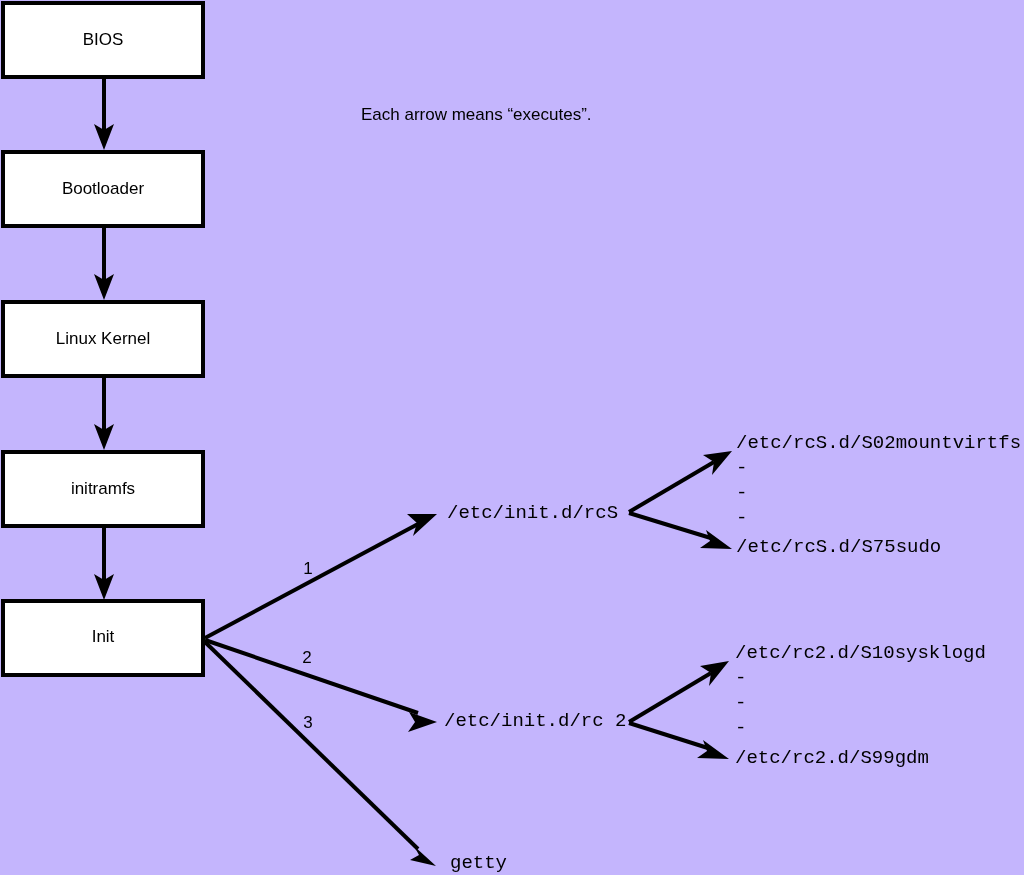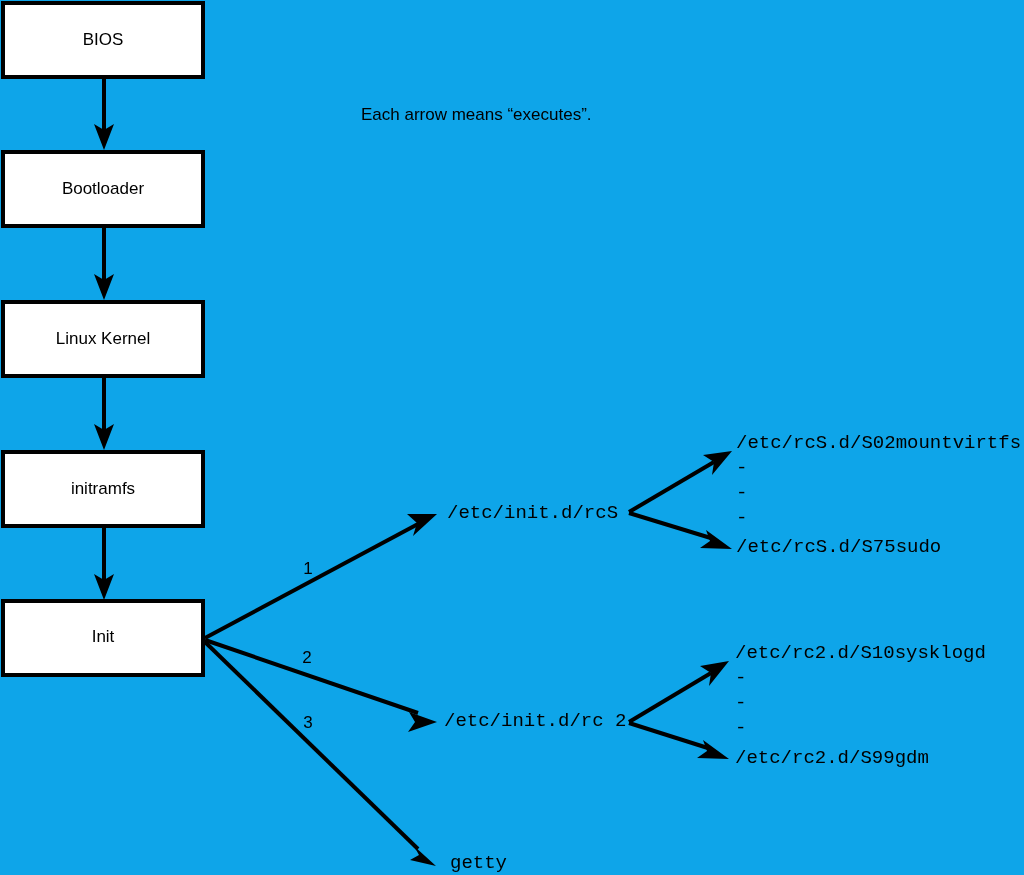--- a/index.html
+++ b/index.html
@@ -10,21 +10,21 @@
   }
   body {
     font-family: "Liberation Sans", sans-serif;
     color: #000000;
   }
   #diagram-root {
     position: relative;
     width: 1024px;
     height: 875px;
     overflow: hidden;
-    background: #0ea5e9;
+    background: #c4b5fd;
     text-align: right;
   }
   svg#boot-diagram {
     display: block;
     width: 1024px;
     height: 875px;
   }
   .box-rect {
     fill: #ffffff;
     stroke: #000000;

